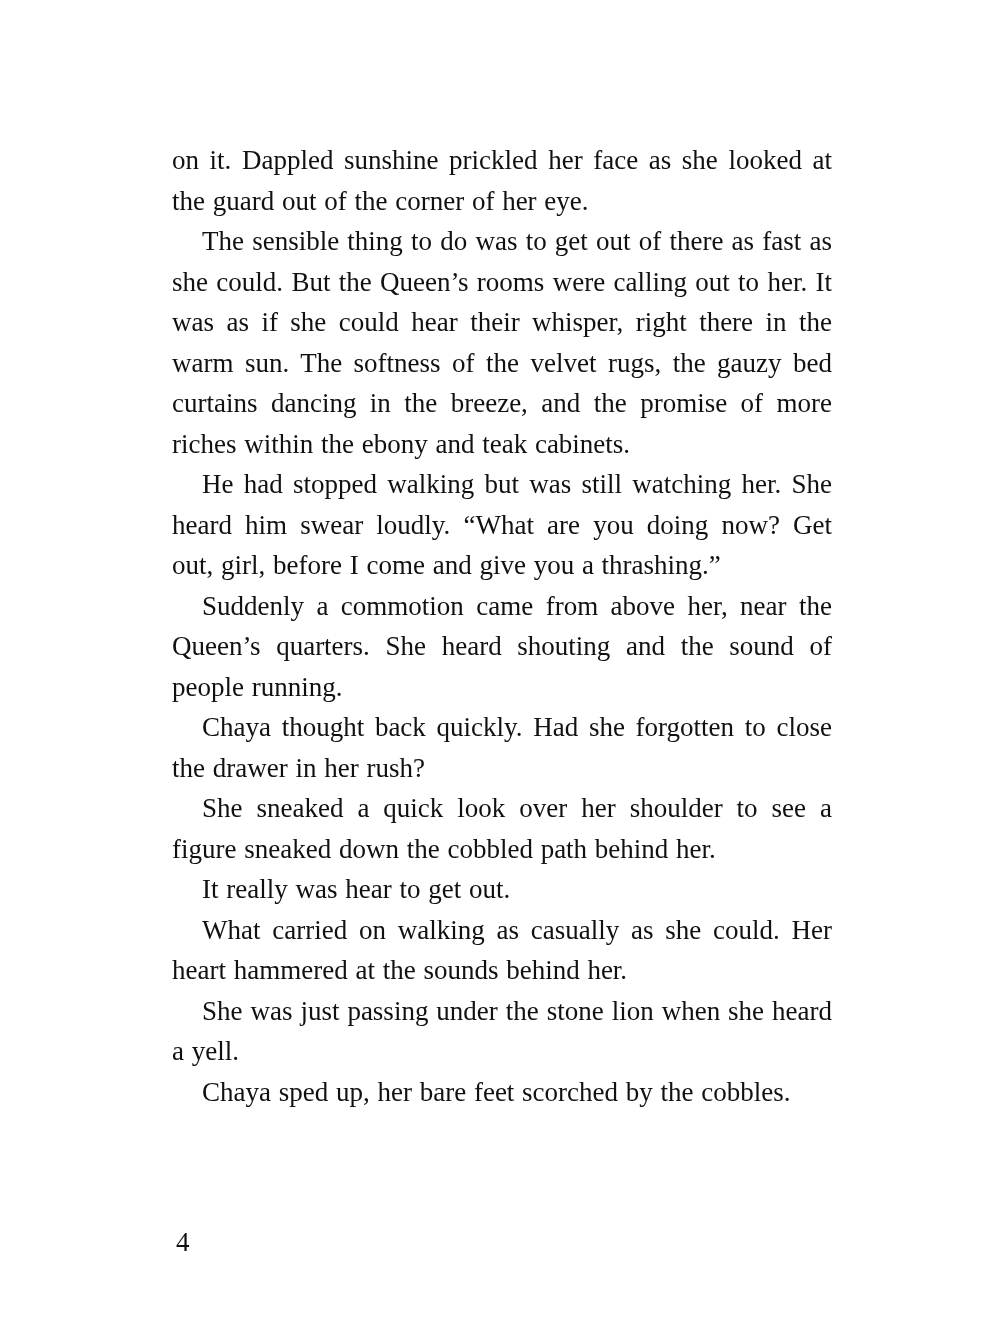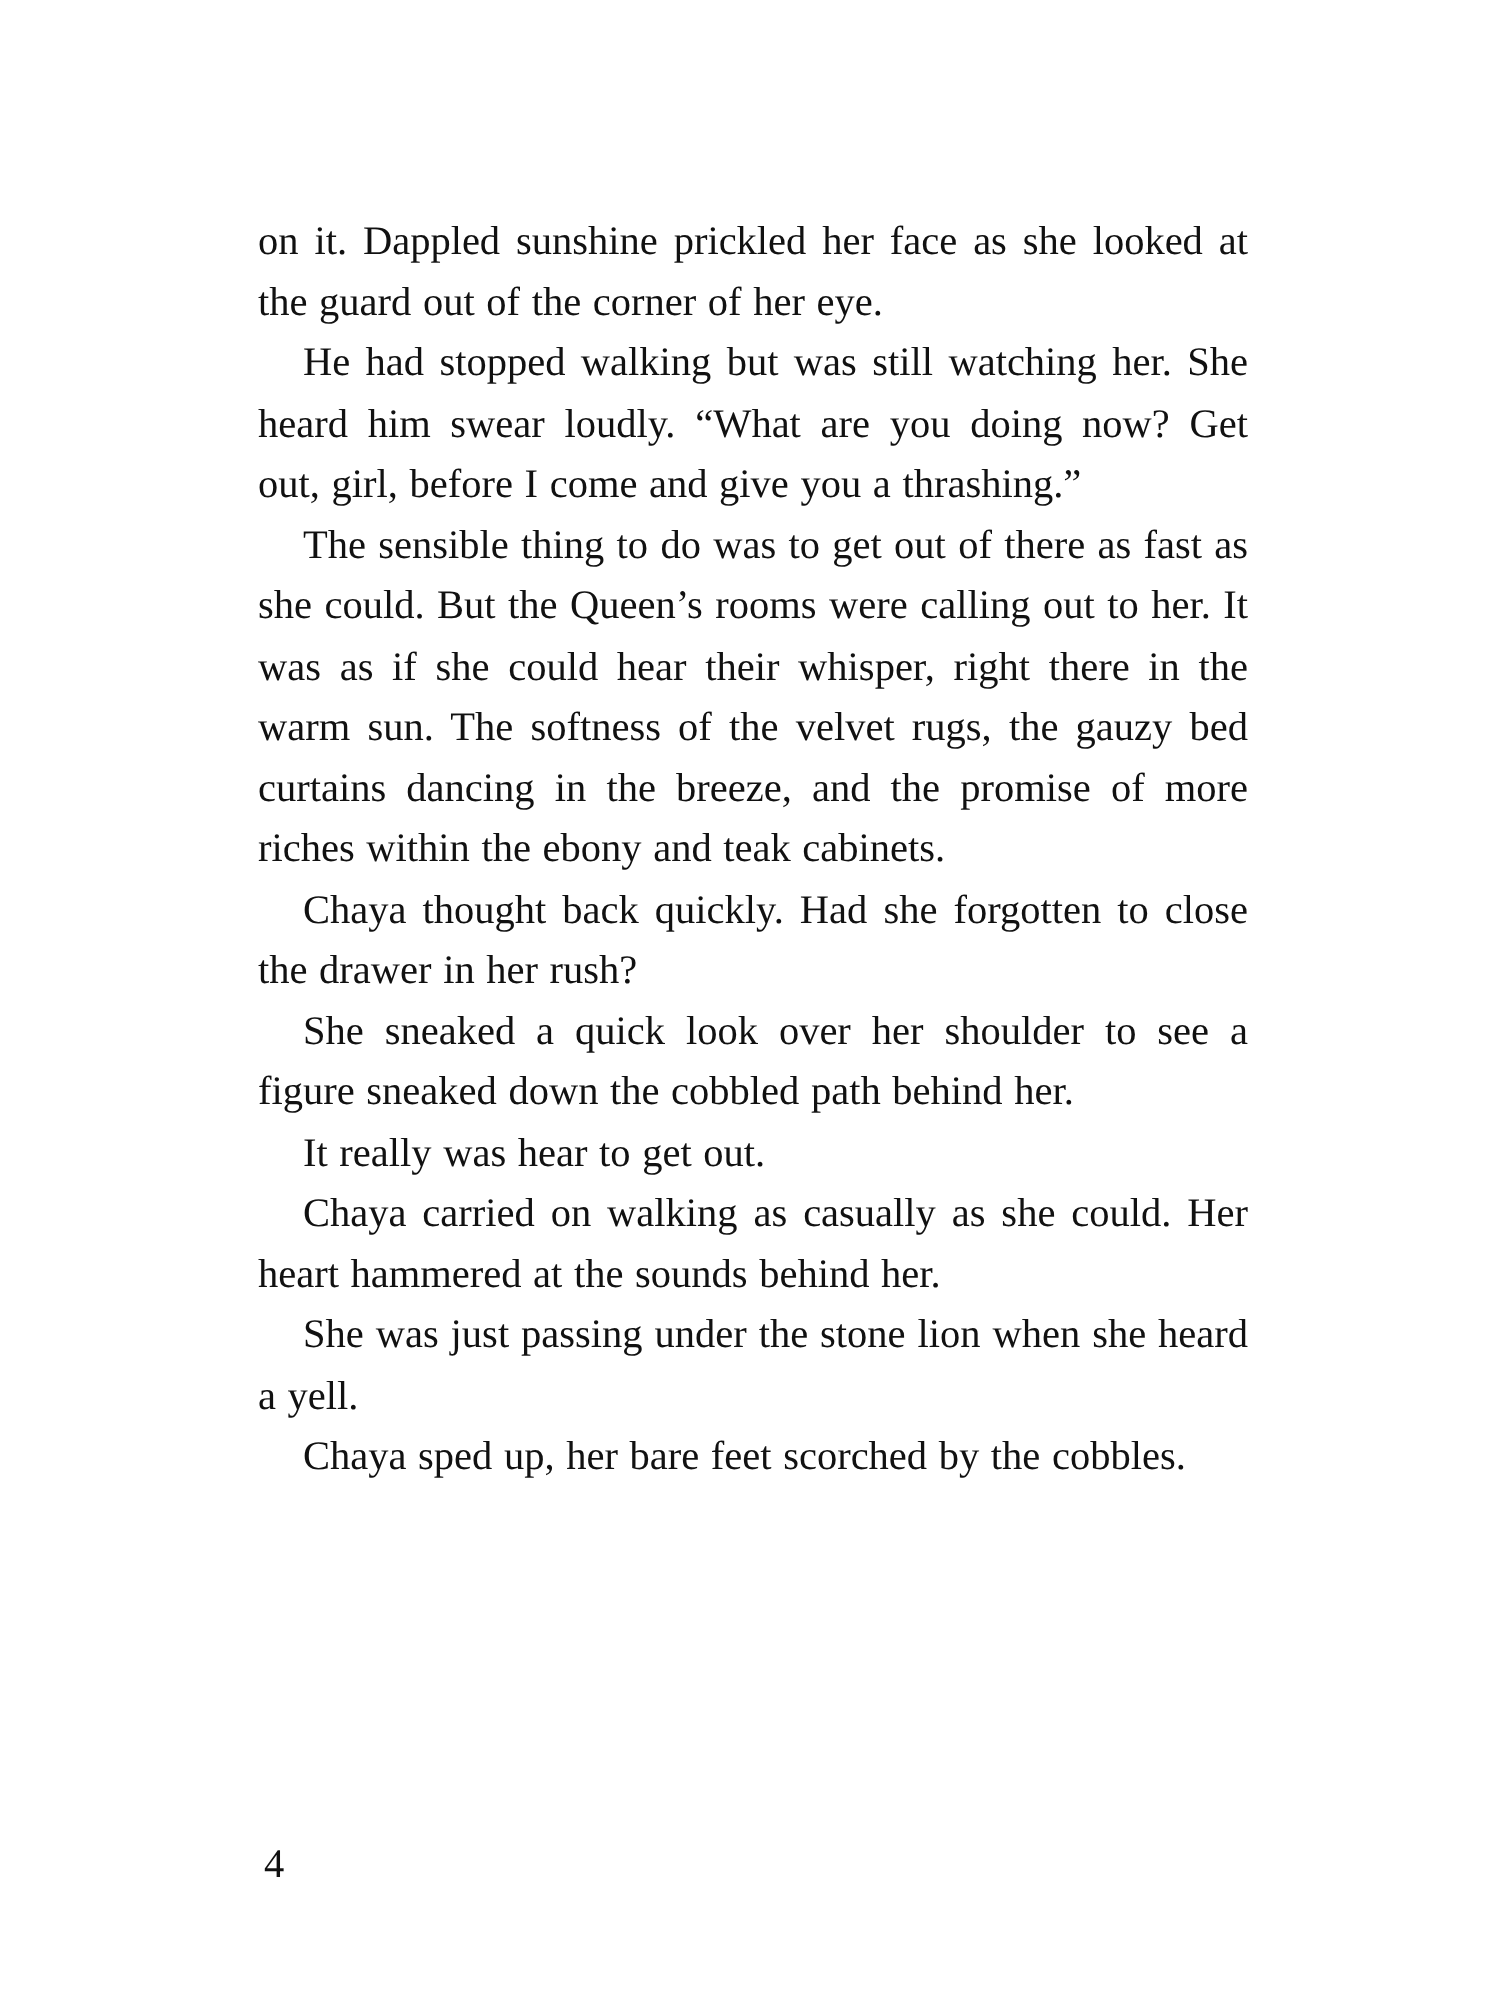--- a/index.html
+++ b/index.html
@@ -42,23 +42,24 @@
     line-height: 40px;
     color: #111111;
   }
 </style>
 </head>
 <body>
 
 <div class="book-page">
   <div class="text-block">
     <p class="no-indent">on it. Dappled sunshine prickled her face as she looked at the guard out of the corner of her eye.</p>
+    <p>The sensible thing to do was to get out of there as fast as she could. But the Queen’s rooms were calling out to her. It was as if she could hear their whisper, right there in the warm sun. The softness of the velvet rugs, the gauzy bed curtains dancing in the breeze, and the promise of more riches within the ebony and teak cabinets.</p>
     <p>He had stopped walking but was still watching her. She heard him swear loudly. “What are you doing now? Get out, girl, before I come and give you a thrashing.”</p>
-    <p>The sensible thing to do was to get out of there as fast as she could. But the Queen’s rooms were calling out to her. It was as if she could hear their whisper, right there in the warm sun. The softness of the velvet rugs, the gauzy bed curtains dancing in the breeze, and the promise of more riches within the ebony and teak cabinets.</p>
+    <p>Suddenly a commotion came from above her, near the Queen’s quarters. She heard shouting and the sound of people running.</p>
     <p>Chaya thought back quickly. Had she forgotten to close the drawer in her rush?</p>
     <p>She sneaked a quick look over her shoulder to see a figure sneaked down the cobbled path behind her.</p>
     <p>It really was hear to get out.</p>
-    <p>Chaya carried on walking as casually as she could. Her heart hammered at the sounds behind her.</p>
+    <p>What carried on walking as casually as she could. Her heart hammered at the sounds behind her.</p>
     <p>She was just passing under the stone lion when she heard a yell.</p>
     <p>Chaya sped up, her bare feet scorched by the cobbles.</p>
   </div>
   <div class="page-number">4</div>
 </div>
 
 </body></html>

